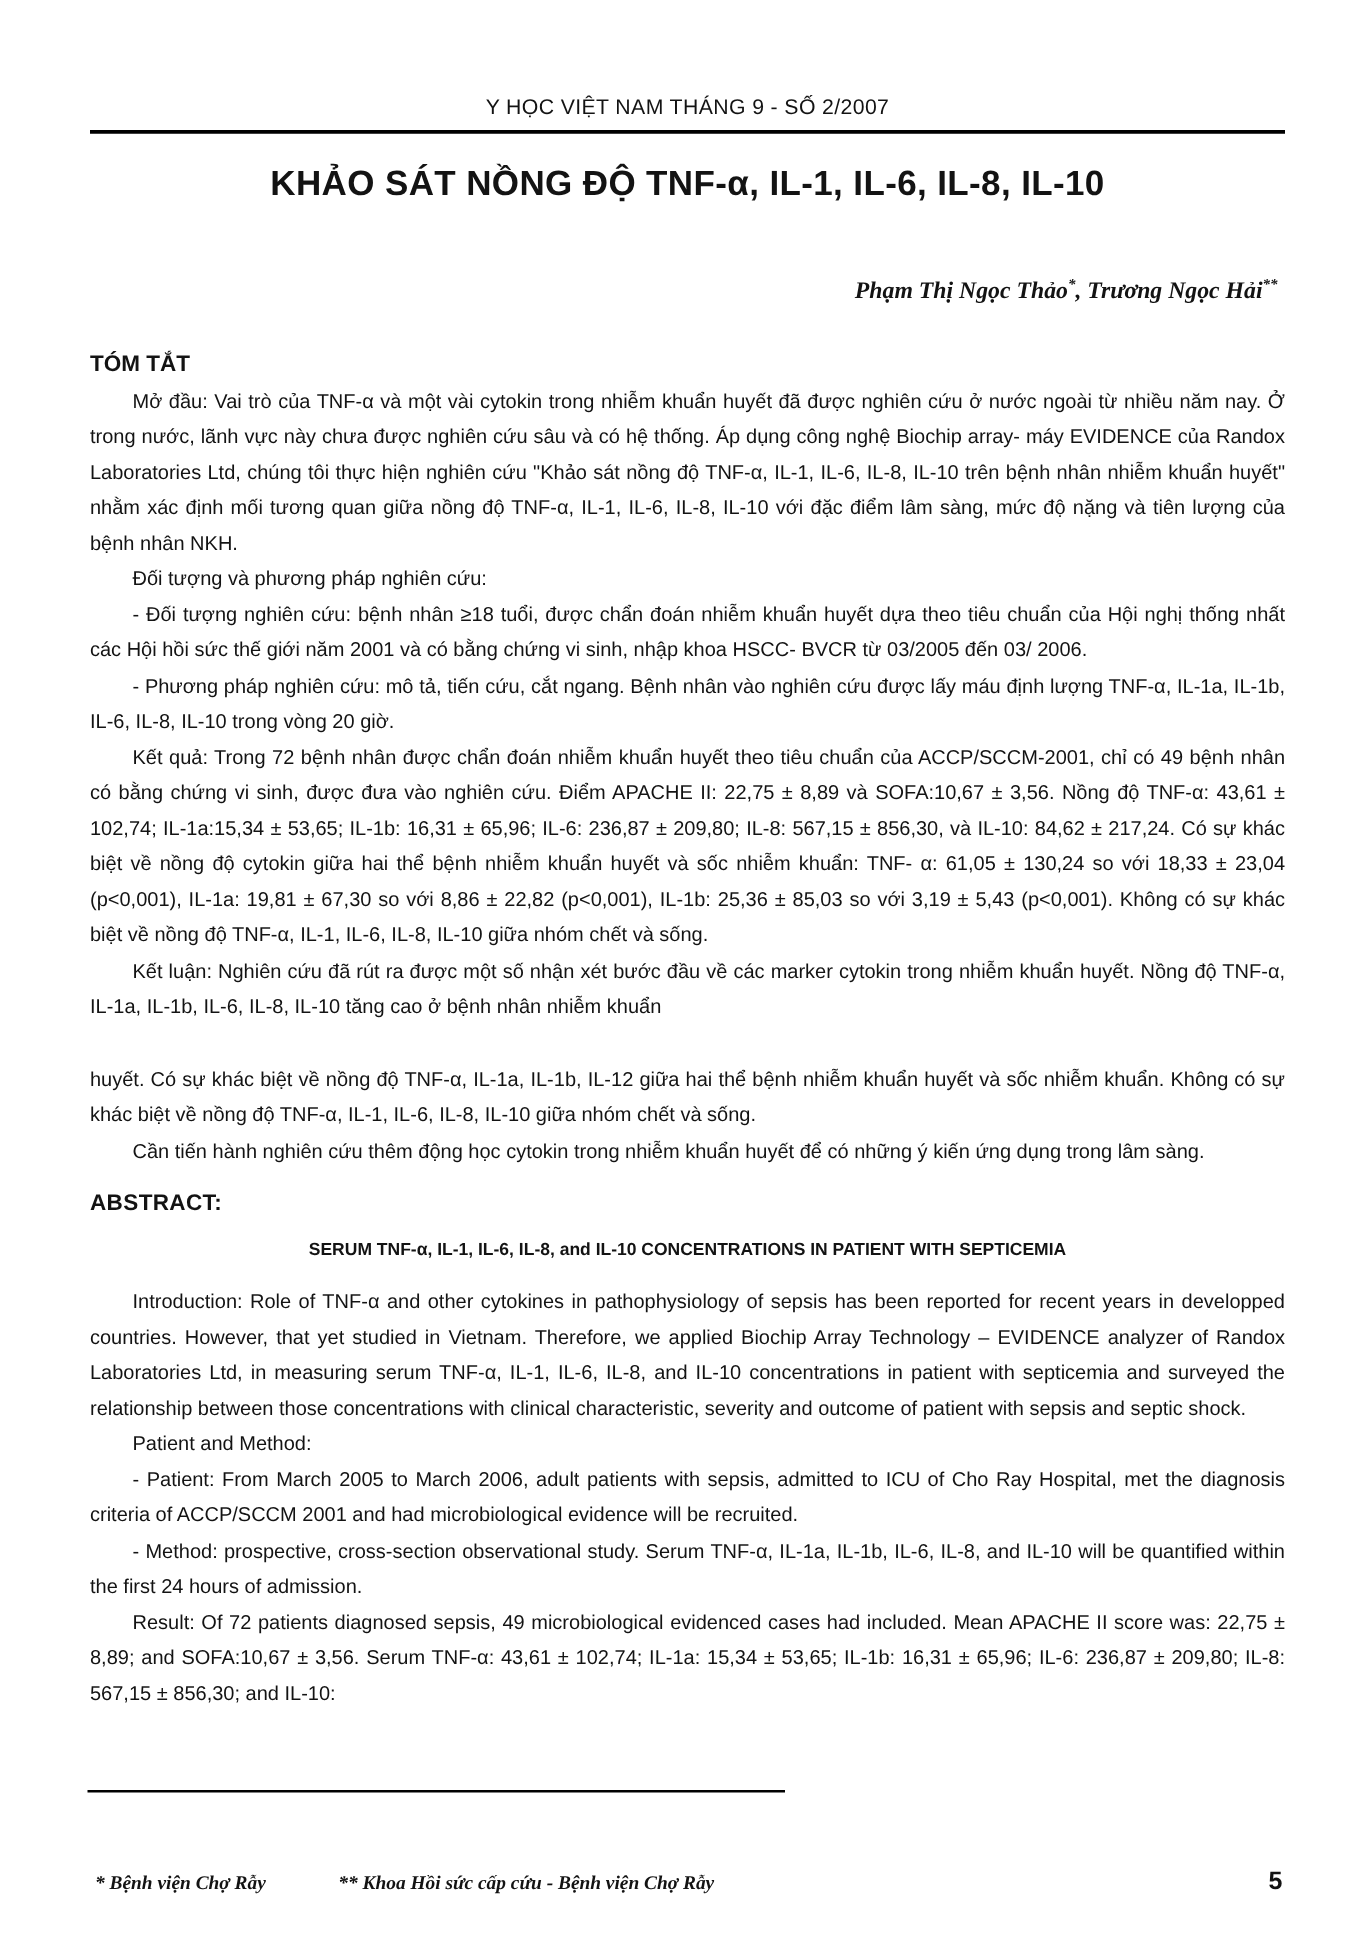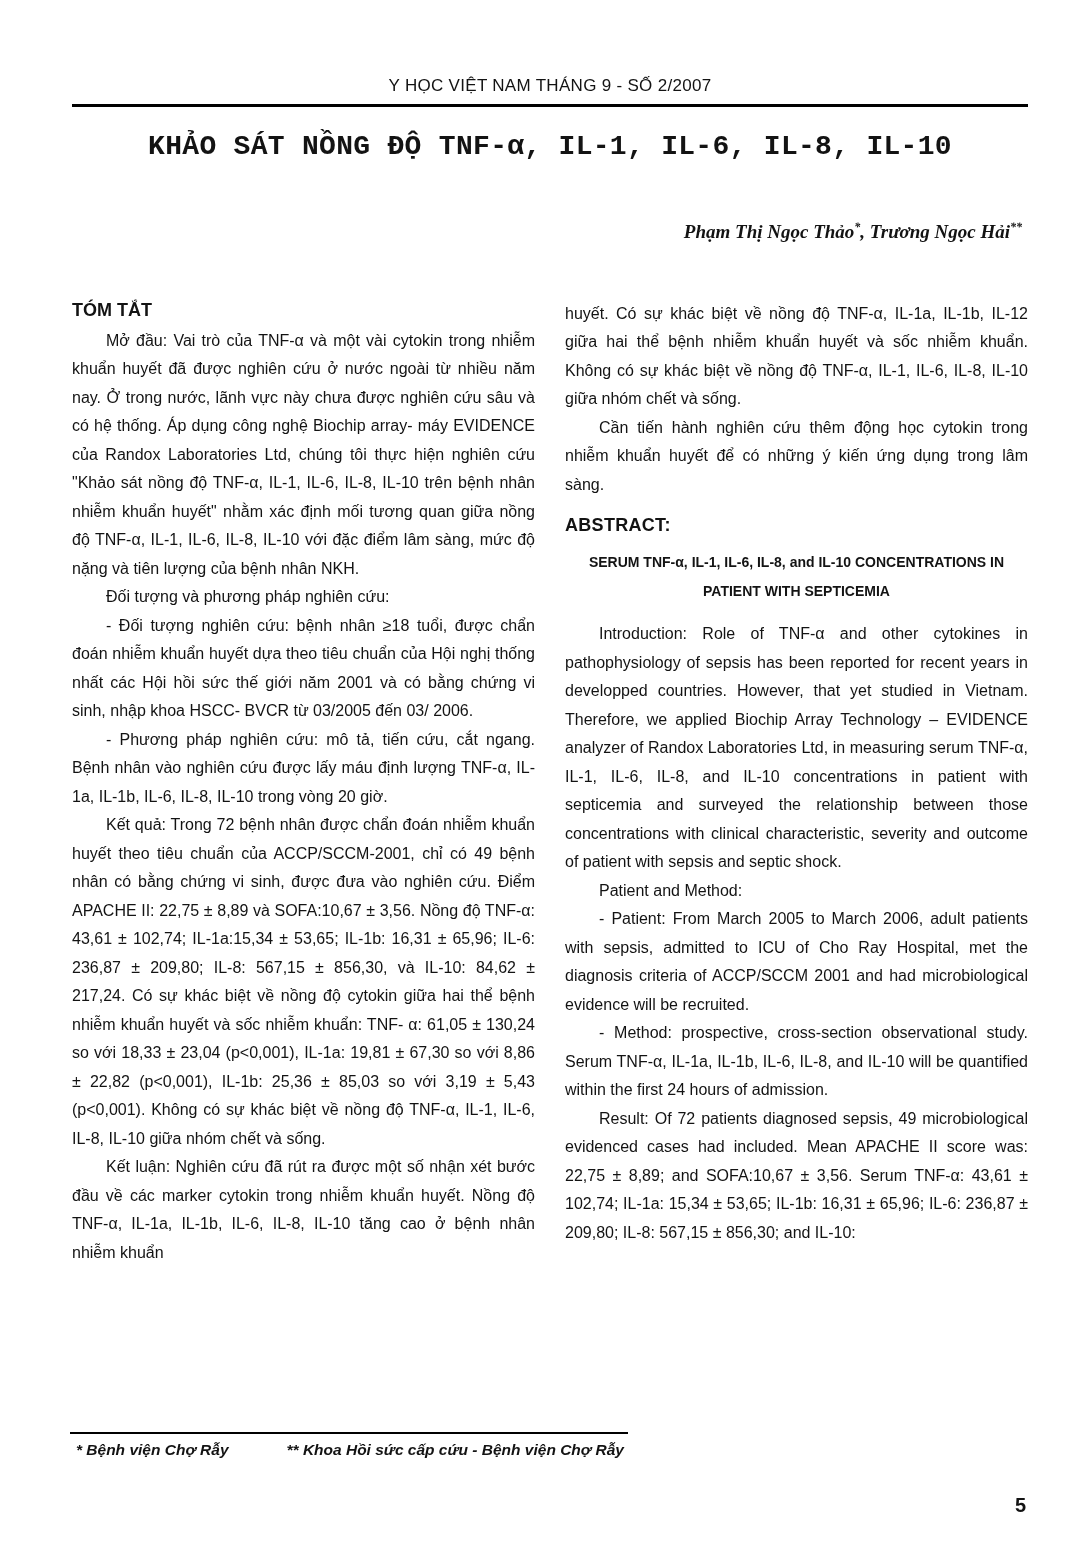--- a/index.html
+++ b/index.html
@@ -20,42 +20,43 @@
     font-weight: normal;
     font-size: 17px;
     letter-spacing: 0.3px;
   }
   .header-rule {
     border-top: 3px solid #000;
     margin-top: 8px;
     height: 0;
   }
   .title {
-    font-family: Liberation Mono, monospace;
+    font-family: Liberation Sans, sans-serif;
     font-weight: bold;
     font-size: 28px;
     text-align: center;
     line-height: 1.55;
     margin: 18px 0 0 0;
     letter-spacing: 0.3px;
   }
   .authors {
     text-align: right;
     font-family: "Liberation Serif", serif;
     font-style: italic;
     font-weight: bold;
     font-size: 19px;
     margin-top: 52px;
     padding-right: 6px;
   }
   .authors sup { font-size: 12px; }
   .columns {
     display: flex;
     gap: 30px;
-    margin-top: 56px;
+    margin-top: 36px;
+    flex-direction: column;
   }
   .col { flex: 1 1 0; min-width: 0; }
   .section-heading {
     font-weight: bold;
     font-size: 18px;
     margin: 0 0 6px 0;
   }
   p.body {
     margin: 0;
     font-size: 16px;
@@ -78,22 +79,22 @@
     margin: 0 0 14px 0;
   }
   .footnote-rule {
     position: absolute;
     left: 70px; top: 1432px;
     width: 558px;
     border-top: 2px solid #000;
   }
   .footnotes {
     position: absolute;
-    left: 76px; top: 1441px;
-    font-family: Liberation Sans, sans-serif;
+    left: 76px; top: 1498px;
+    font-family: Liberation Serif, serif;
     font-style: italic;
     font-weight: bold;
     font-size: 15.5px;
     white-space: nowrap;
   }
   .footnotes .fn2 { margin-left: 58px; }
   .page-number {
     position: absolute;
     right: 64px; top: 1494px;
     font-weight: bold;

